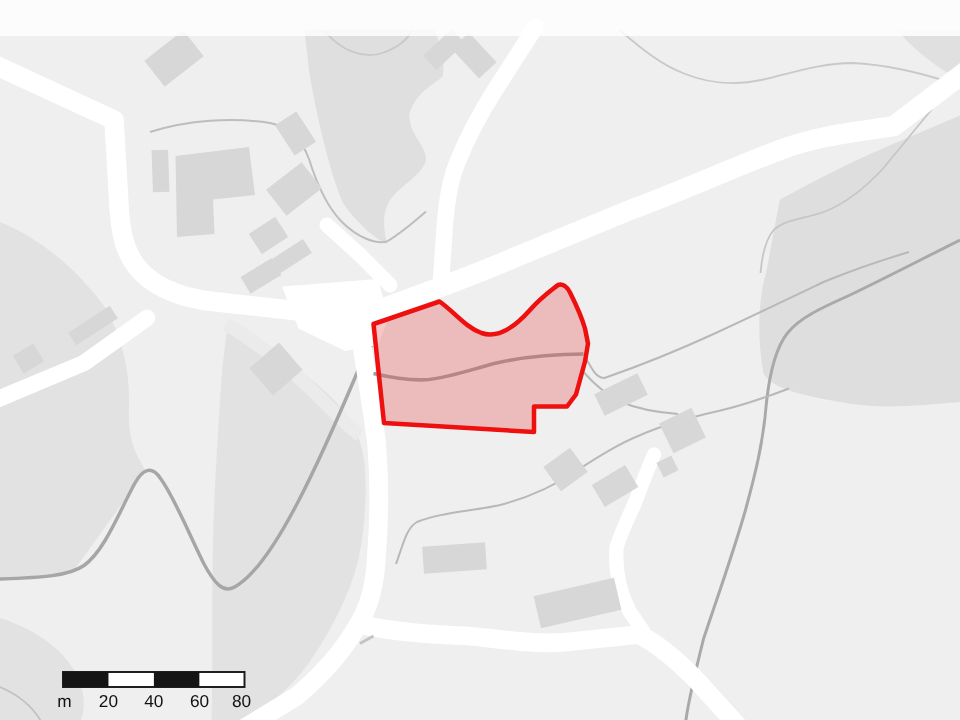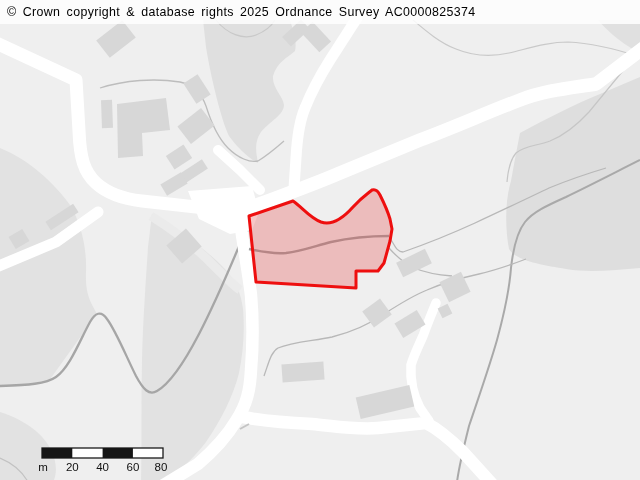--- a/index.html
+++ b/index.html
@@ -67,14 +67,13 @@
       <rect x="0" y="0" width="640" height="24" fill="rgba(255,255,255,0.82)"></rect>
       <rect x="42" y="448" width="121" height="10" fill="#ffffff" stroke="#1a1a1a" stroke-width="1.3" stroke-linecap="butt" stroke-linejoin="miter"></rect>
       <rect x="42" y="448" width="30.3" height="10" fill="#151515"></rect>
       <rect x="102.6" y="448" width="30.3" height="10" fill="#151515"></rect>
       <text x="43" y="471" font-size="11.5" text-anchor="middle">m</text>
       <text x="72.3" y="471" font-size="11.5" text-anchor="middle">20</text>
       <text x="102.6" y="471" font-size="11.5" text-anchor="middle">40</text>
       <text x="133" y="471" font-size="11.5" text-anchor="middle">60</text>
       <text x="161" y="471" font-size="11.5" text-anchor="middle">80</text>
     </svg>
-  <div class="attribution">© Crown copyright &amp; database rights 2025 Ordnance Survey AC0000825374</div>
 </div>
 
 </body></html>

